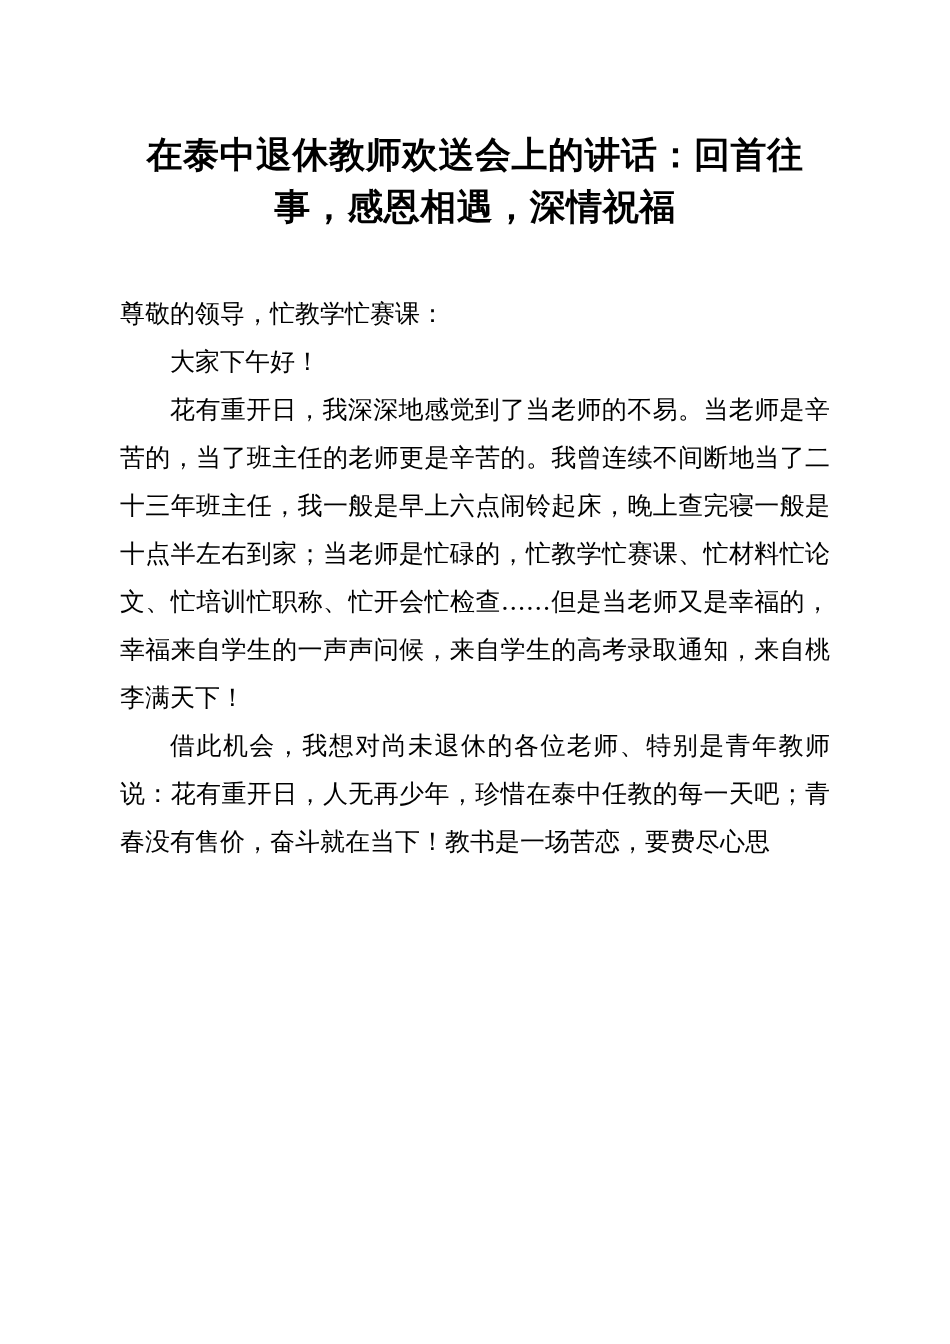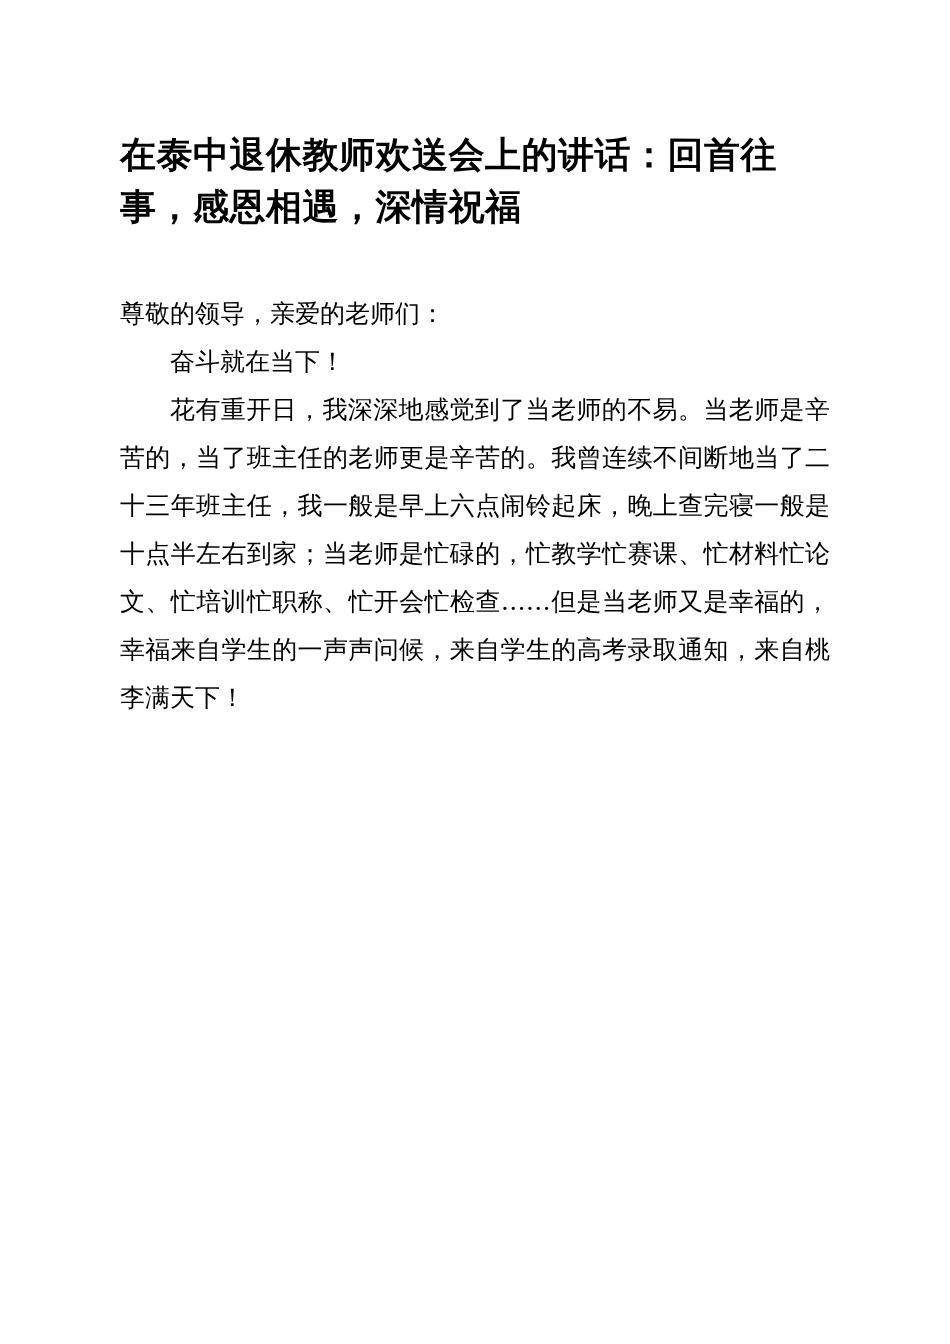--- a/index.html
+++ b/index.html
@@ -15,20 +15,21 @@
     color: #000000;
     padding: 128px 120px 40px 120px;
     font-family: "DejaVu Serif", "Liberation Serif", serif;
     overflow: hidden;
   }
   .doc-title {
     margin: 0 0 58px 0;
     font-size: 36px;
     font-weight: bold;
     line-height: 52px;
+    text-align: center;
     letter-spacing: 0.5px;
   }
   .para {
     margin: 0;
     font-size: 25px;
     line-height: 48px;
     text-align: justify;
     text-justify: inter-ideograph;
     text-indent: 2em;
     word-break: break-all;
@@ -36,20 +37,21 @@
   .para.no-indent {
     text-indent: 0;
   }
 </style>
 </head>
 <body>
 
 <div class="page">
   <h1 class="doc-title">在泰中退休教师欢送会上的讲话：回首往事，感恩相遇，深情祝福</h1>
 
-  <p class="para no-indent">尊敬的领导，亲爱的老师们：</p>
+  <p class="para no-indent">尊敬的领导，忙教学忙赛课：</p>
 
-  <p class="para">奋斗就在当下！</p>
+  <p class="para">大家下午好！</p>
 
 
   <p class="para">花有重开日，我深深地感觉到了当老师的不易。当老师是辛苦的，当了班主任的老师更是辛苦的。我曾连续不间断地当了二十三年班主任，我一般是早上六点闹铃起床，晚上查完寝一般是十点半左右到家；当老师是忙碌的，忙教学忙赛课、忙材料忙论文、忙培训忙职称、忙开会忙检查……但是当老师又是幸福的，幸福来自学生的一声声问候，来自学生的高考录取通知，来自桃李满天下！</p>
 
+  <p class="para">借此机会，我想对尚未退休的各位老师、特别是青年教师说：花有重开日，人无再少年，珍惜在泰中任教的每一天吧；青春没有售价，奋斗就在当下！教书是一场苦恋，要费尽心思</p>
 </div>
 
 </body></html>

